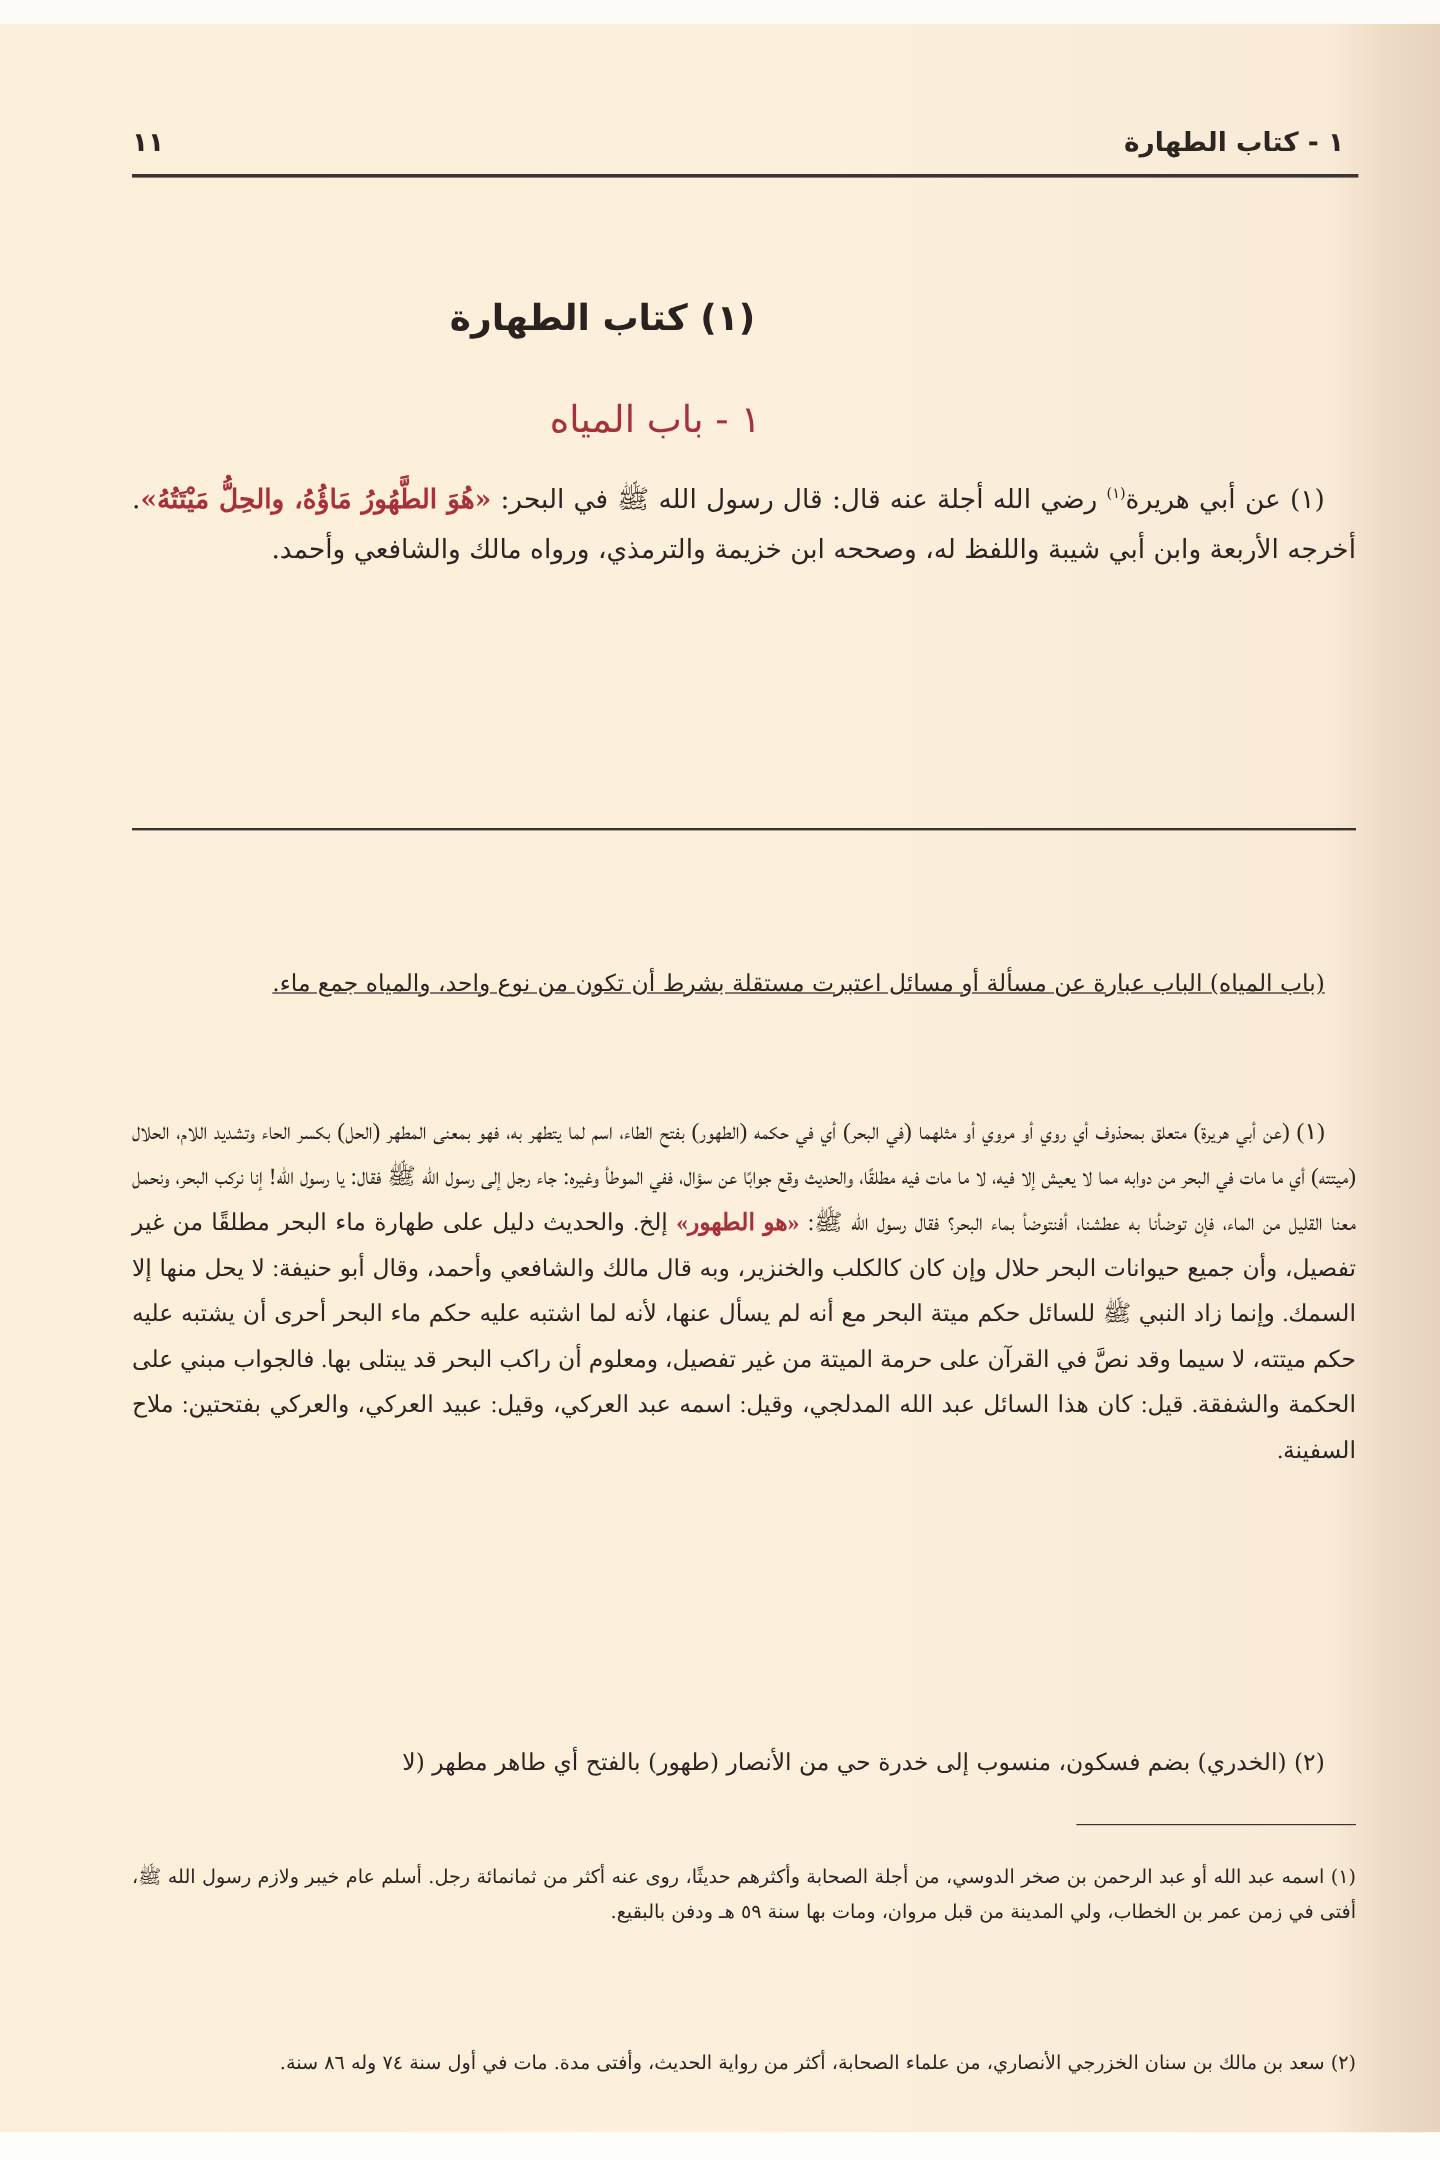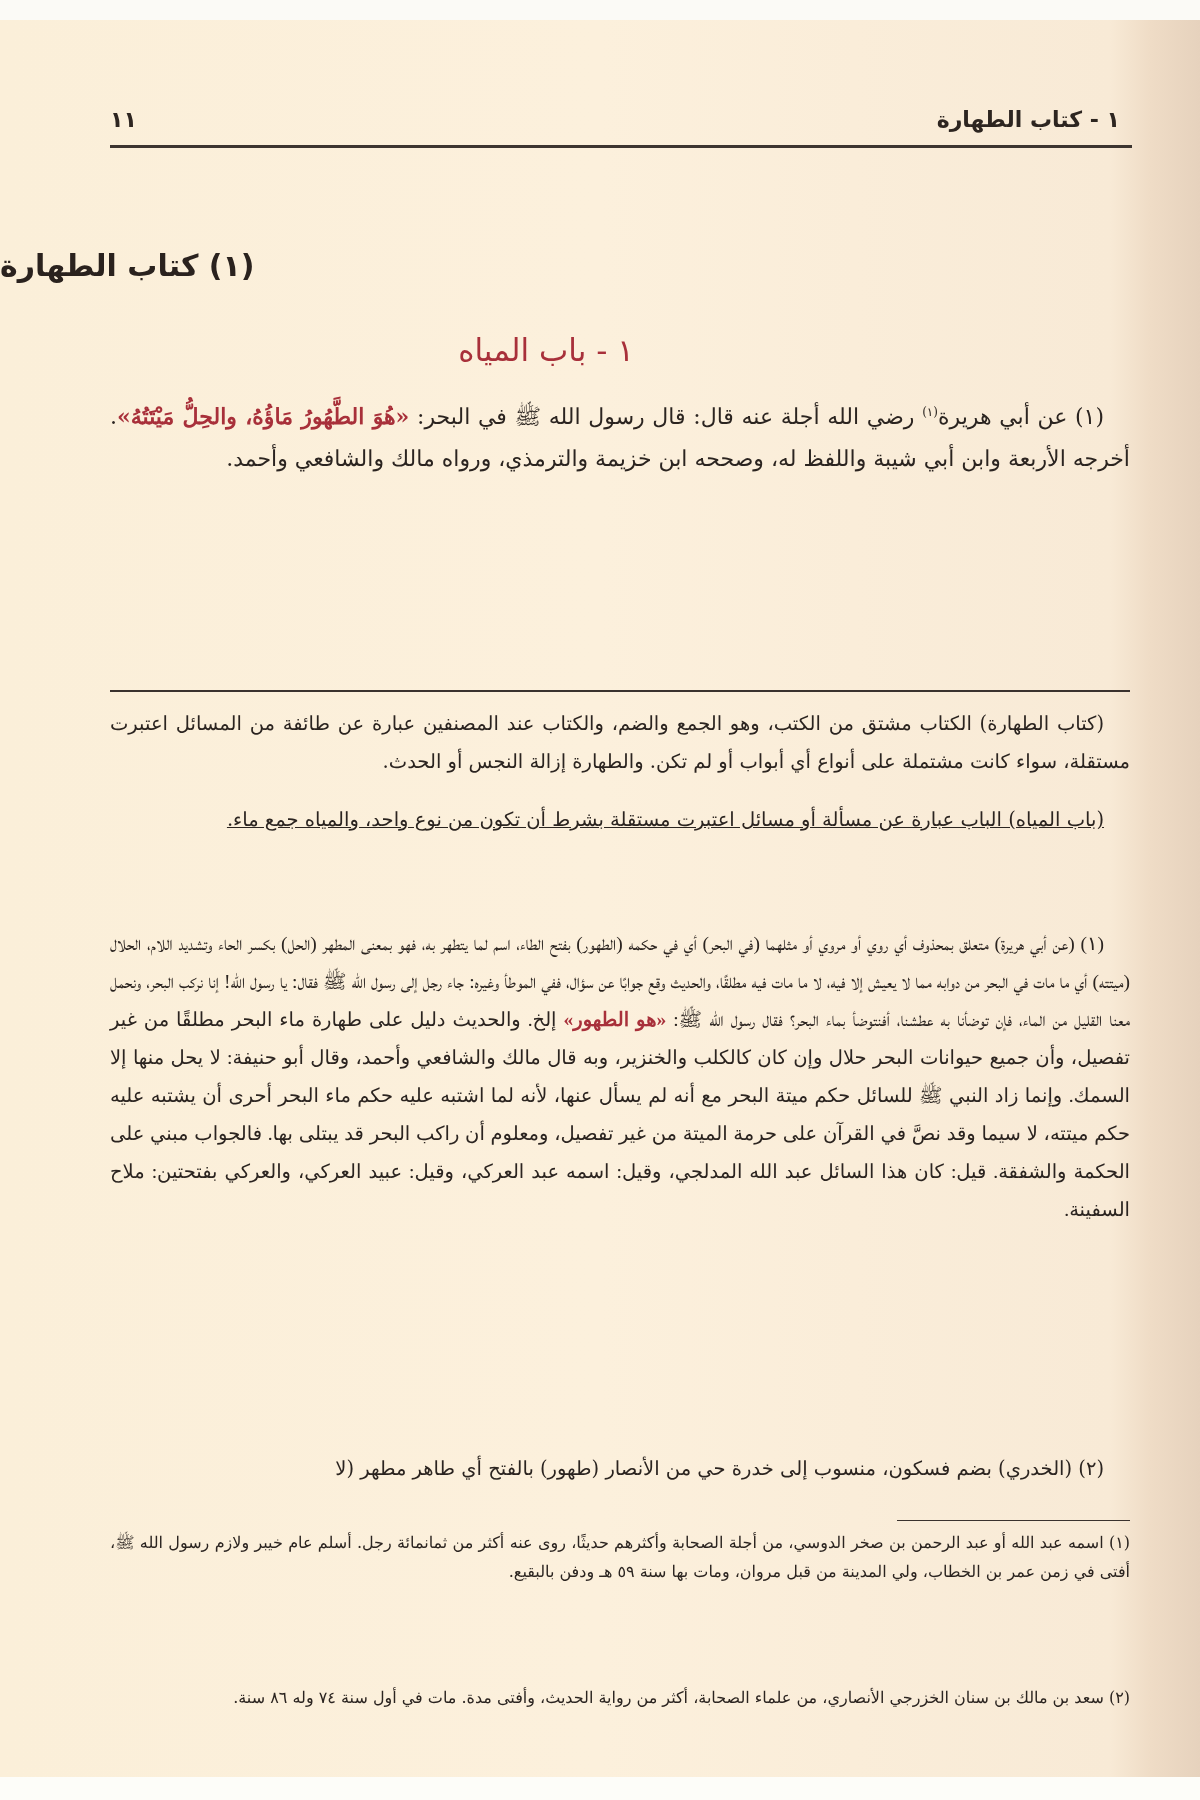--- a/index.html
+++ b/index.html
@@ -20,32 +20,32 @@
 
     .running-head {
       position: absolute; top: 82px; left: 110px; width: 1010px; height: 34px;
       display: flex; justify-content: space-between; align-items: center;
       font-family: "DejaVu Sans", "Liberation Sans", sans-serif;
       font-weight: bold; font-size: 22px; color: #2d2520;
     }
     .head-rule { position:absolute; top:125px; left:110px; width:1022px; height:3px; background:#3d3530; }
 
     .book-title {
-      position:absolute; top:228px; left:0; width:1004px; text-align:left;
+      position:absolute; top:228px; left:0; width:1004px; text-align:center;
       font-family: "DejaVu Sans", sans-serif; font-weight:bold; font-size:30px; color:#2a221e;
     }
     .chapter-title {
       position:absolute; top:312px; left:0; width:1092px; text-align:center;
       font-family: "DejaVu Sans", sans-serif; font-size:31px; color:#a8303a;
     }
 
     .block { position:absolute; left:110px; width:1020px; text-align:justify; text-align-last:right; }
     .hadith { font-size:22px; line-height:42px; }
     .comment { font-size:19.5px; line-height:38px; }
-    .fn { font-size:16px; line-height:29px; }
+    .fn { font-size:16px; line-height:29px;margin-top:21px; }
     .red { color:#a8303a; font-weight:bold; }
     .indent { display:inline-block; width:26px; }
     sup { font-size:12px; line-height:0; }
 
     .mid-rule { position:absolute; top:670px; left:110px; width:1020px; height:2px; background:#3a322e; }
     .fn-rule { position:absolute; top:1500px; left:897px; width:233px; height:1px; background:#3a322e; }
   </style>
 </head>
 <body>
 
@@ -62,23 +62,20 @@
   <div class="chapter-title">١ - باب المياه</div>
 
   <div class="block hadith" style="top:375px;">
     <span class="indent"></span><span>(١)</span>
     <span>عن أبي هريرة</span><sup>(١)</sup><span> رضي الله أجلة عنه قال: قال رسول الله ﷺ في البحر: </span><span class="red">«هُوَ الطَّهُورُ مَاؤُهُ، والحِلُّ مَيْتَتُهُ»</span><span>. أخرجه الأربعة وابن أبي شيبة واللفظ له، وصححه ابن خزيمة والترمذي، ورواه مالك والشافعي وأحمد.</span>
   </div>
 
 
   <div class="mid-rule"></div>
 
-  <div class="block comment" style="top:685px;">
-    <span class="indent"></span><span>(كتاب الطهارة) الكتاب مشتق من الكتب، وهو الجمع والضم، والكتاب عند المصنفين عبارة عن طائفة من المسائل اعتبرت مستقلة، سواء كانت مشتملة على أنواع أي أبواب أو لم تكن. والطهارة إزالة النجس أو الحدث.</span>
-  </div>
 
   <div class="block comment" style="top:781px;text-decoration:underline;">
     <span class="indent"></span><span>(باب المياه) الباب عبارة عن مسألة أو مسائل اعتبرت مستقلة بشرط أن تكون من نوع واحد، والمياه جمع ماء.</span>
   </div>
 
   <div class="block comment" style="top:905px;font-family:Liberation Serif, serif;">
     <span class="indent"></span><span>(١) (عن أبي هريرة) متعلق بمحذوف أي روي أو مروي أو مثلهما (في البحر) أي في حكمه (الطهور) بفتح الطاء، اسم لما يتطهر به، فهو بمعنى المطهر (الحل) بكسر الحاء وتشديد اللام، الحلال (ميتته) أي ما مات في البحر من دوابه مما لا يعيش إلا فيه، لا ما مات فيه مطلقًا، والحديث وقع جوابًا عن سؤال، ففي الموطأ وغيره: جاء رجل إلى رسول الله ﷺ فقال: يا رسول الله! إنا نركب البحر، ونحمل معنا القليل من الماء، فإن توضأنا به عطشنا، أفنتوضأ بماء البحر؟ فقال رسول الله ﷺ: </span><span class="red">«هو الطهور»</span><span> إلخ. والحديث دليل على طهارة ماء البحر مطلقًا من غير تفصيل، وأن جميع حيوانات البحر حلال وإن كان كالكلب والخنزير، وبه قال مالك والشافعي وأحمد، وقال أبو حنيفة: لا يحل منها إلا السمك. وإنما زاد النبي ﷺ للسائل حكم ميتة البحر مع أنه لم يسأل عنها، لأنه لما اشتبه عليه حكم ماء البحر أحرى أن يشتبه عليه حكم ميتته، لا سيما وقد نصَّ في القرآن على حرمة الميتة من غير تفصيل، ومعلوم أن راكب البحر قد يبتلى بها. فالجواب مبني على الحكمة والشفقة. قيل: كان هذا السائل عبد الله المدلجي، وقيل: اسمه عبد العركي، وقيل: عبيد العركي، والعركي بفتحتين: ملاح السفينة.</span>
   </div>
 
   <div class="block comment" style="top:1430px;">

